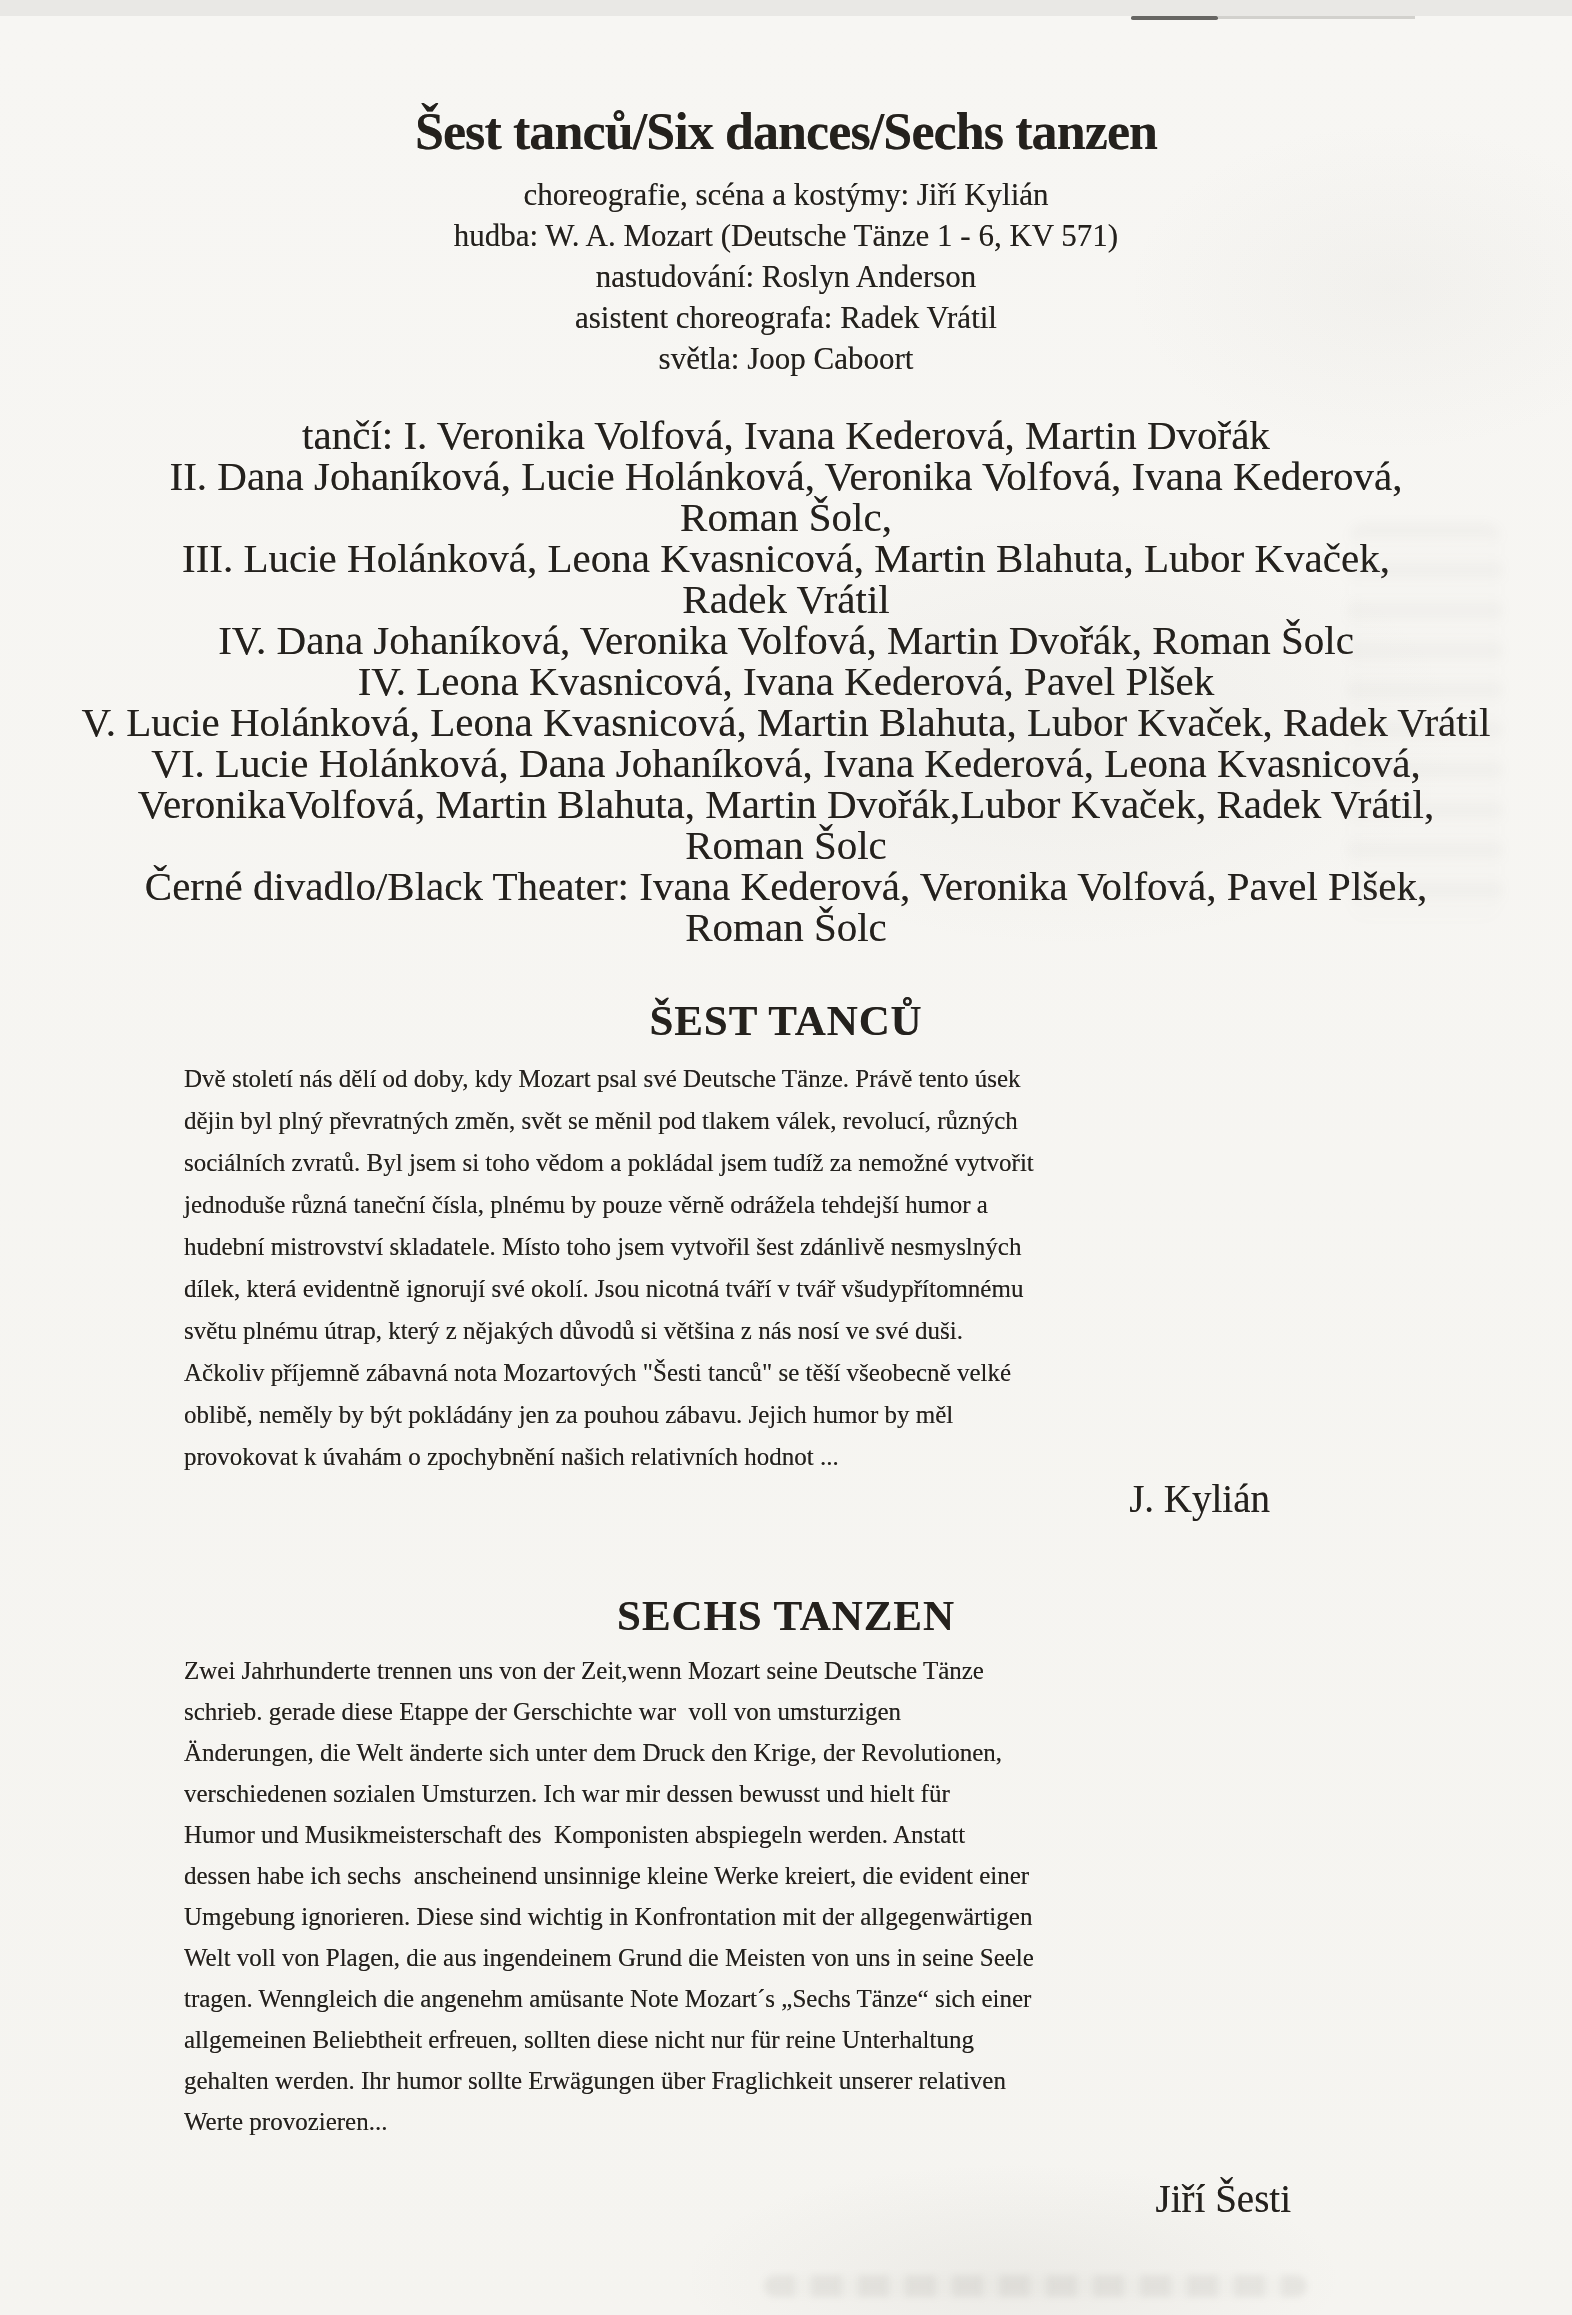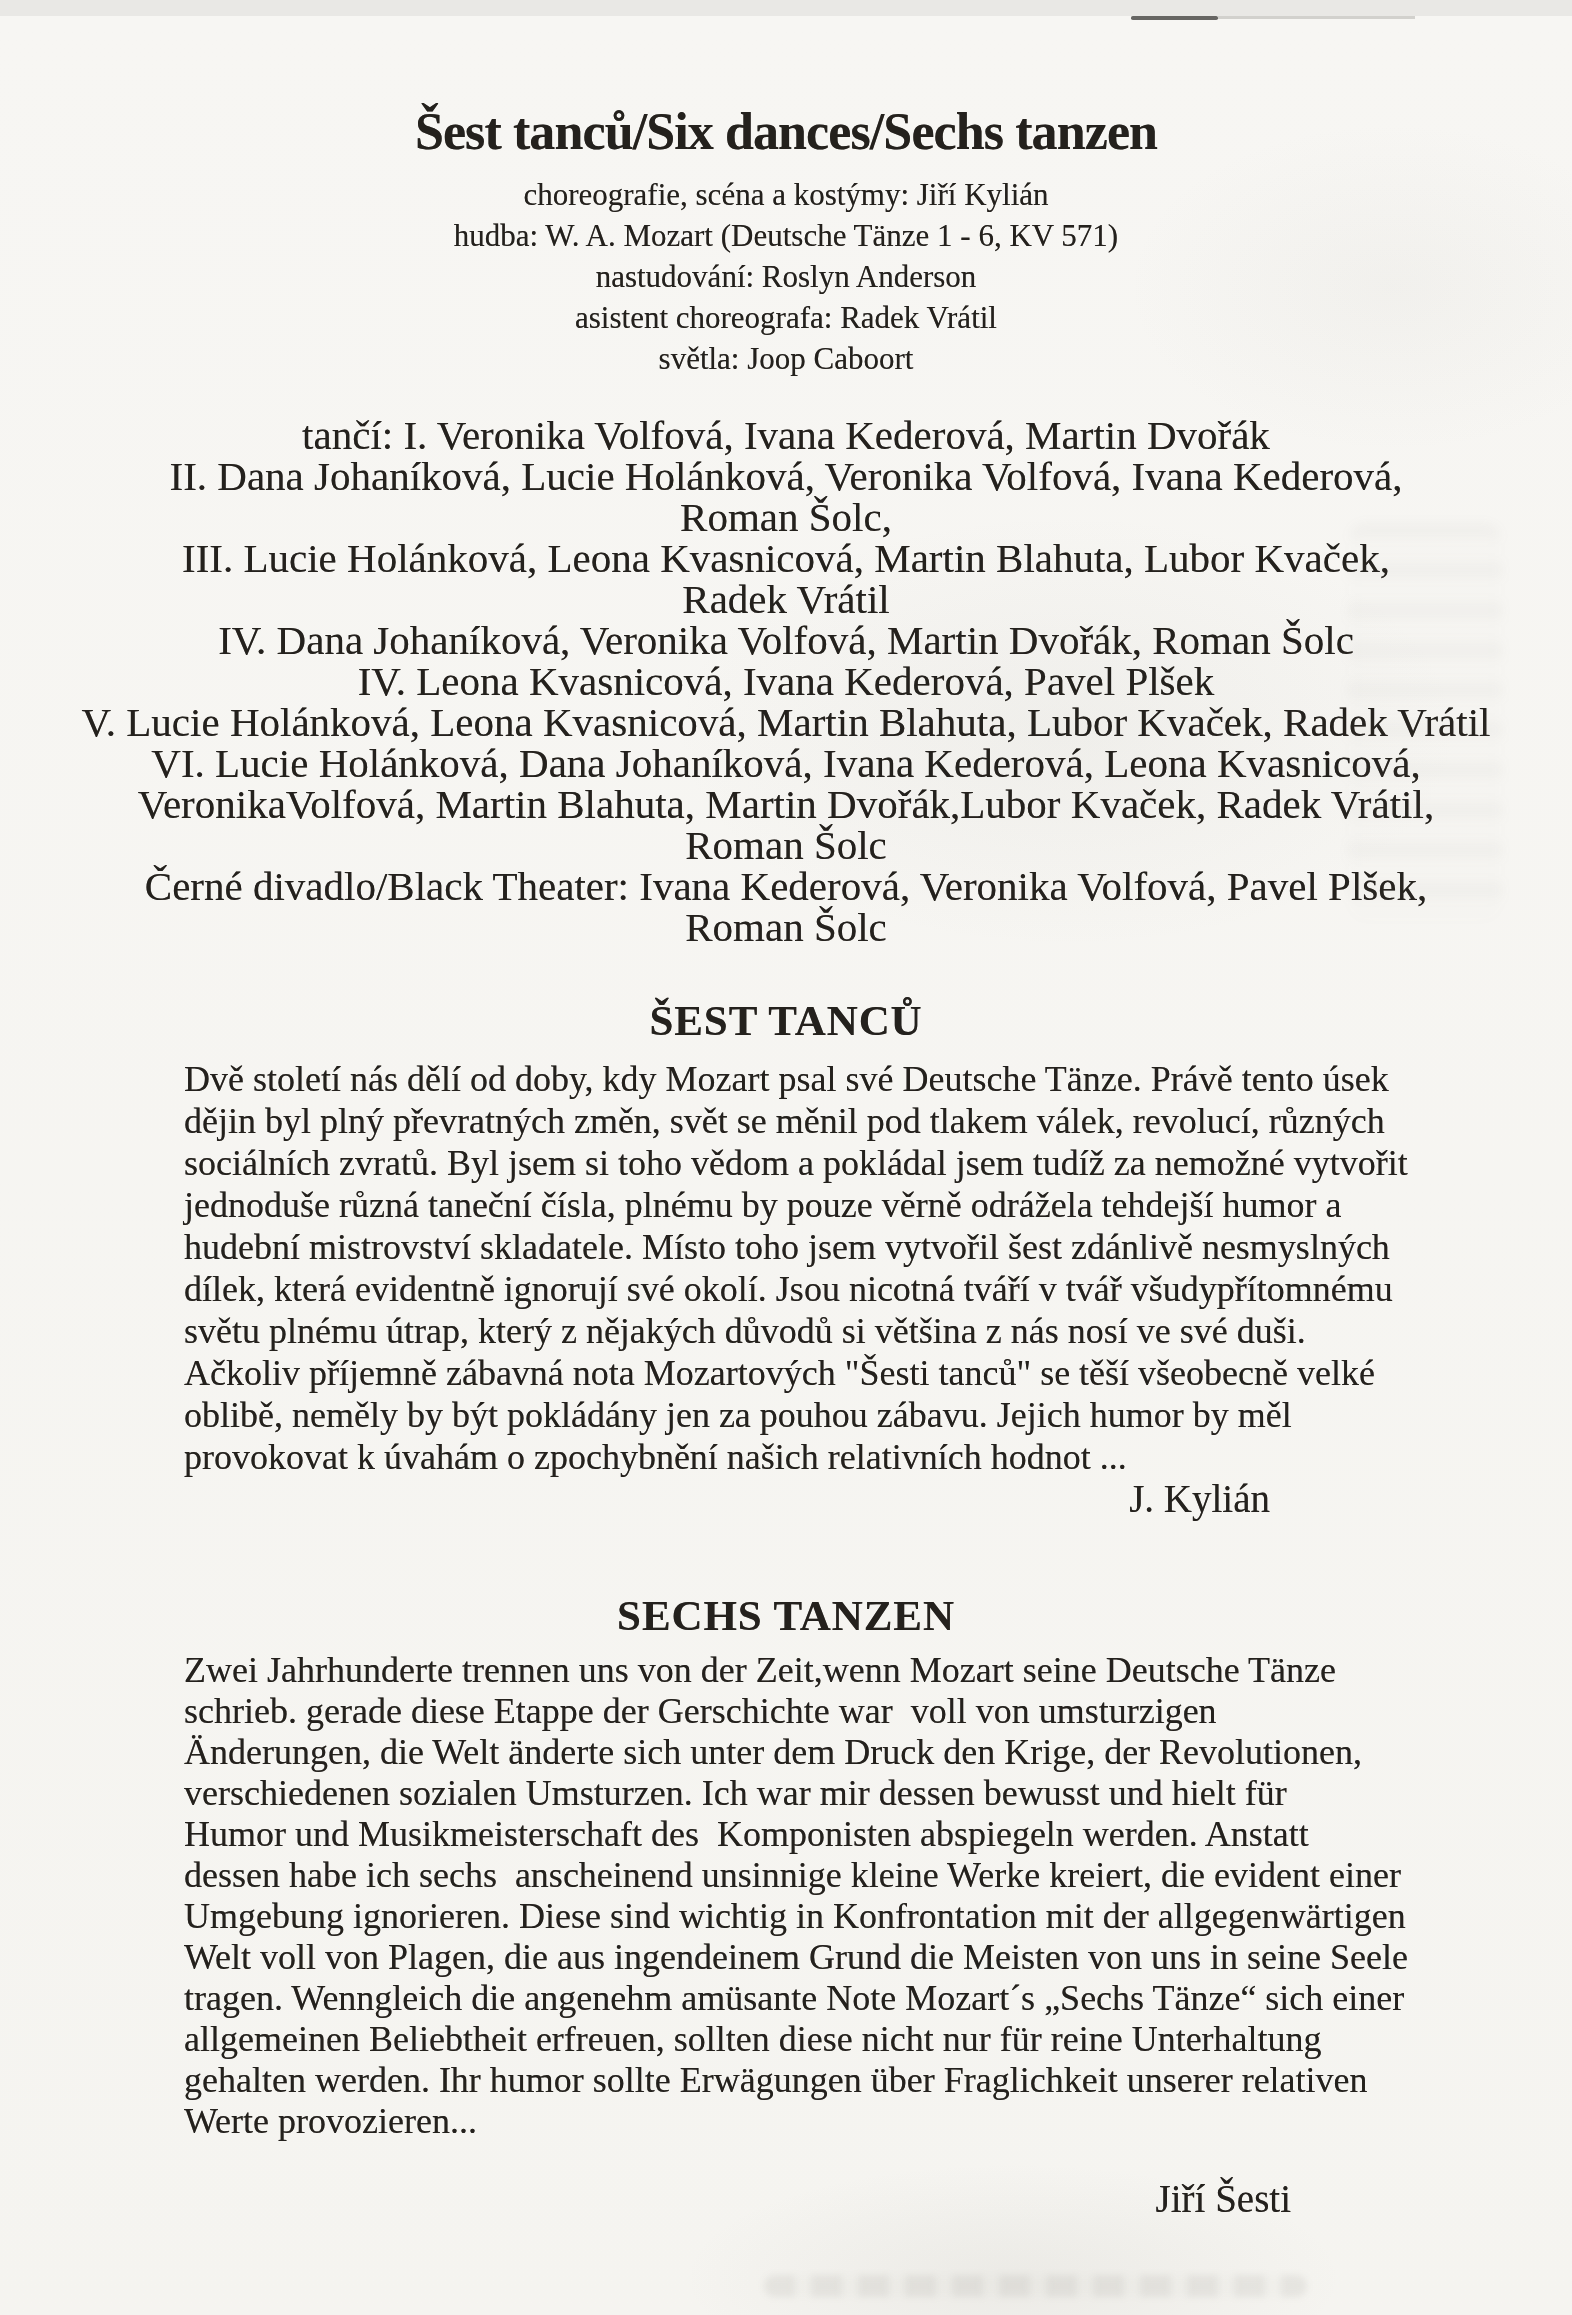--- a/index.html
+++ b/index.html
@@ -81,21 +81,21 @@
   }
   .sect-czech  { margin-top: 49px; }
   .sect-german { margin-top: 72px; }
 
   .para {
     padding-left: 184px;
     margin-top: 14.5px;
   }
   .sect-german .para { margin-top: 11px; }
   .para-line {
-    font-size: 36px;
+    font-size: 25px;
     white-space: pre;
   }
   .sect-czech  .para-line { line-height: 42px; }
   .sect-german .para-line { line-height: 41px; }
 
   .signature {
     text-align: right;
     font-size: 39px;
     line-height: 42px;
   }

